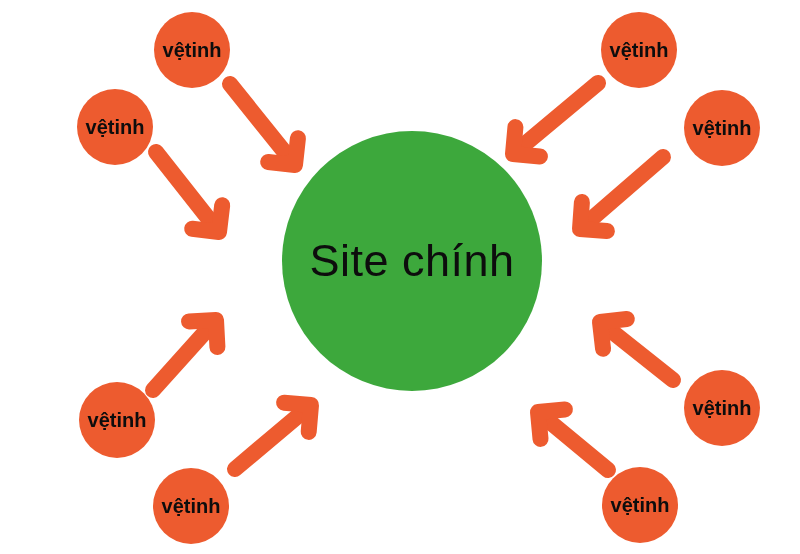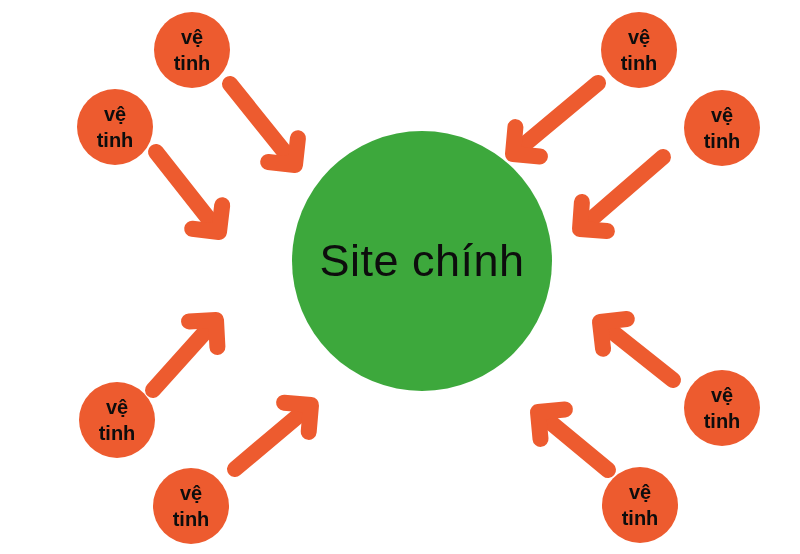--- a/index.html
+++ b/index.html
@@ -43,21 +43,21 @@
     font-size: 45px;
     font-weight: 400;
     white-space: nowrap;
     letter-spacing: 0.5px;
   }
   .sat {
     position: absolute;
     border-radius: 50%;
     background: var(--orange);
     display: flex;
-    flex-direction: column;
+    flex-direction: row;
     align-items: center;
     justify-content: center;
     text-align: center;
   }
   .sat span {
     color: var(--text);
     font-size: 20px;
     font-weight: 700;
     line-height: 1.3;
     white-space: nowrap;
@@ -95,21 +95,21 @@
       <g stroke="#ED5B2F" stroke-width="16" stroke-linecap="round" stroke-linejoin="round" fill="none">
         <line x1="673" y1="380" x2="604.6977431795756" y2="325.7324534851423"></line>
         <polyline points="626.824721527612,318.92846700065513 600,322 603.0715329993449,348.8247215276121"></polyline>
       </g>
       <g stroke="#ED5B2F" stroke-width="16" stroke-linecap="round" stroke-linejoin="round" fill="none">
         <line x1="608" y1="470" x2="542.6201293654334" y2="415.8281071885019"></line>
         <polyline points="564.8821241036007,409.4798008652874 538,412 540.5201991347126,438.8821241036008"></polyline>
       </g>
     </svg>
 
-  <div id="center-node" style="left: 292px; top: 131px; height: 260px; width: 260px;">
+  <div id="center-node" style="left: 282px; top: 131px; height: 260px; width: 260px;">
     <span class="center-label">Site chính</span>
   </div>
 
   <div id="sats">
       <div class="sat" style="left: 154px; top: 12px; height: 76px; width: 76px;">
         <span>vệ</span>
         <span>tinh</span>
       </div>
       <div class="sat" style="left: 77px; top: 89px; height: 76px; width: 76px;">
         <span>vệ</span>

